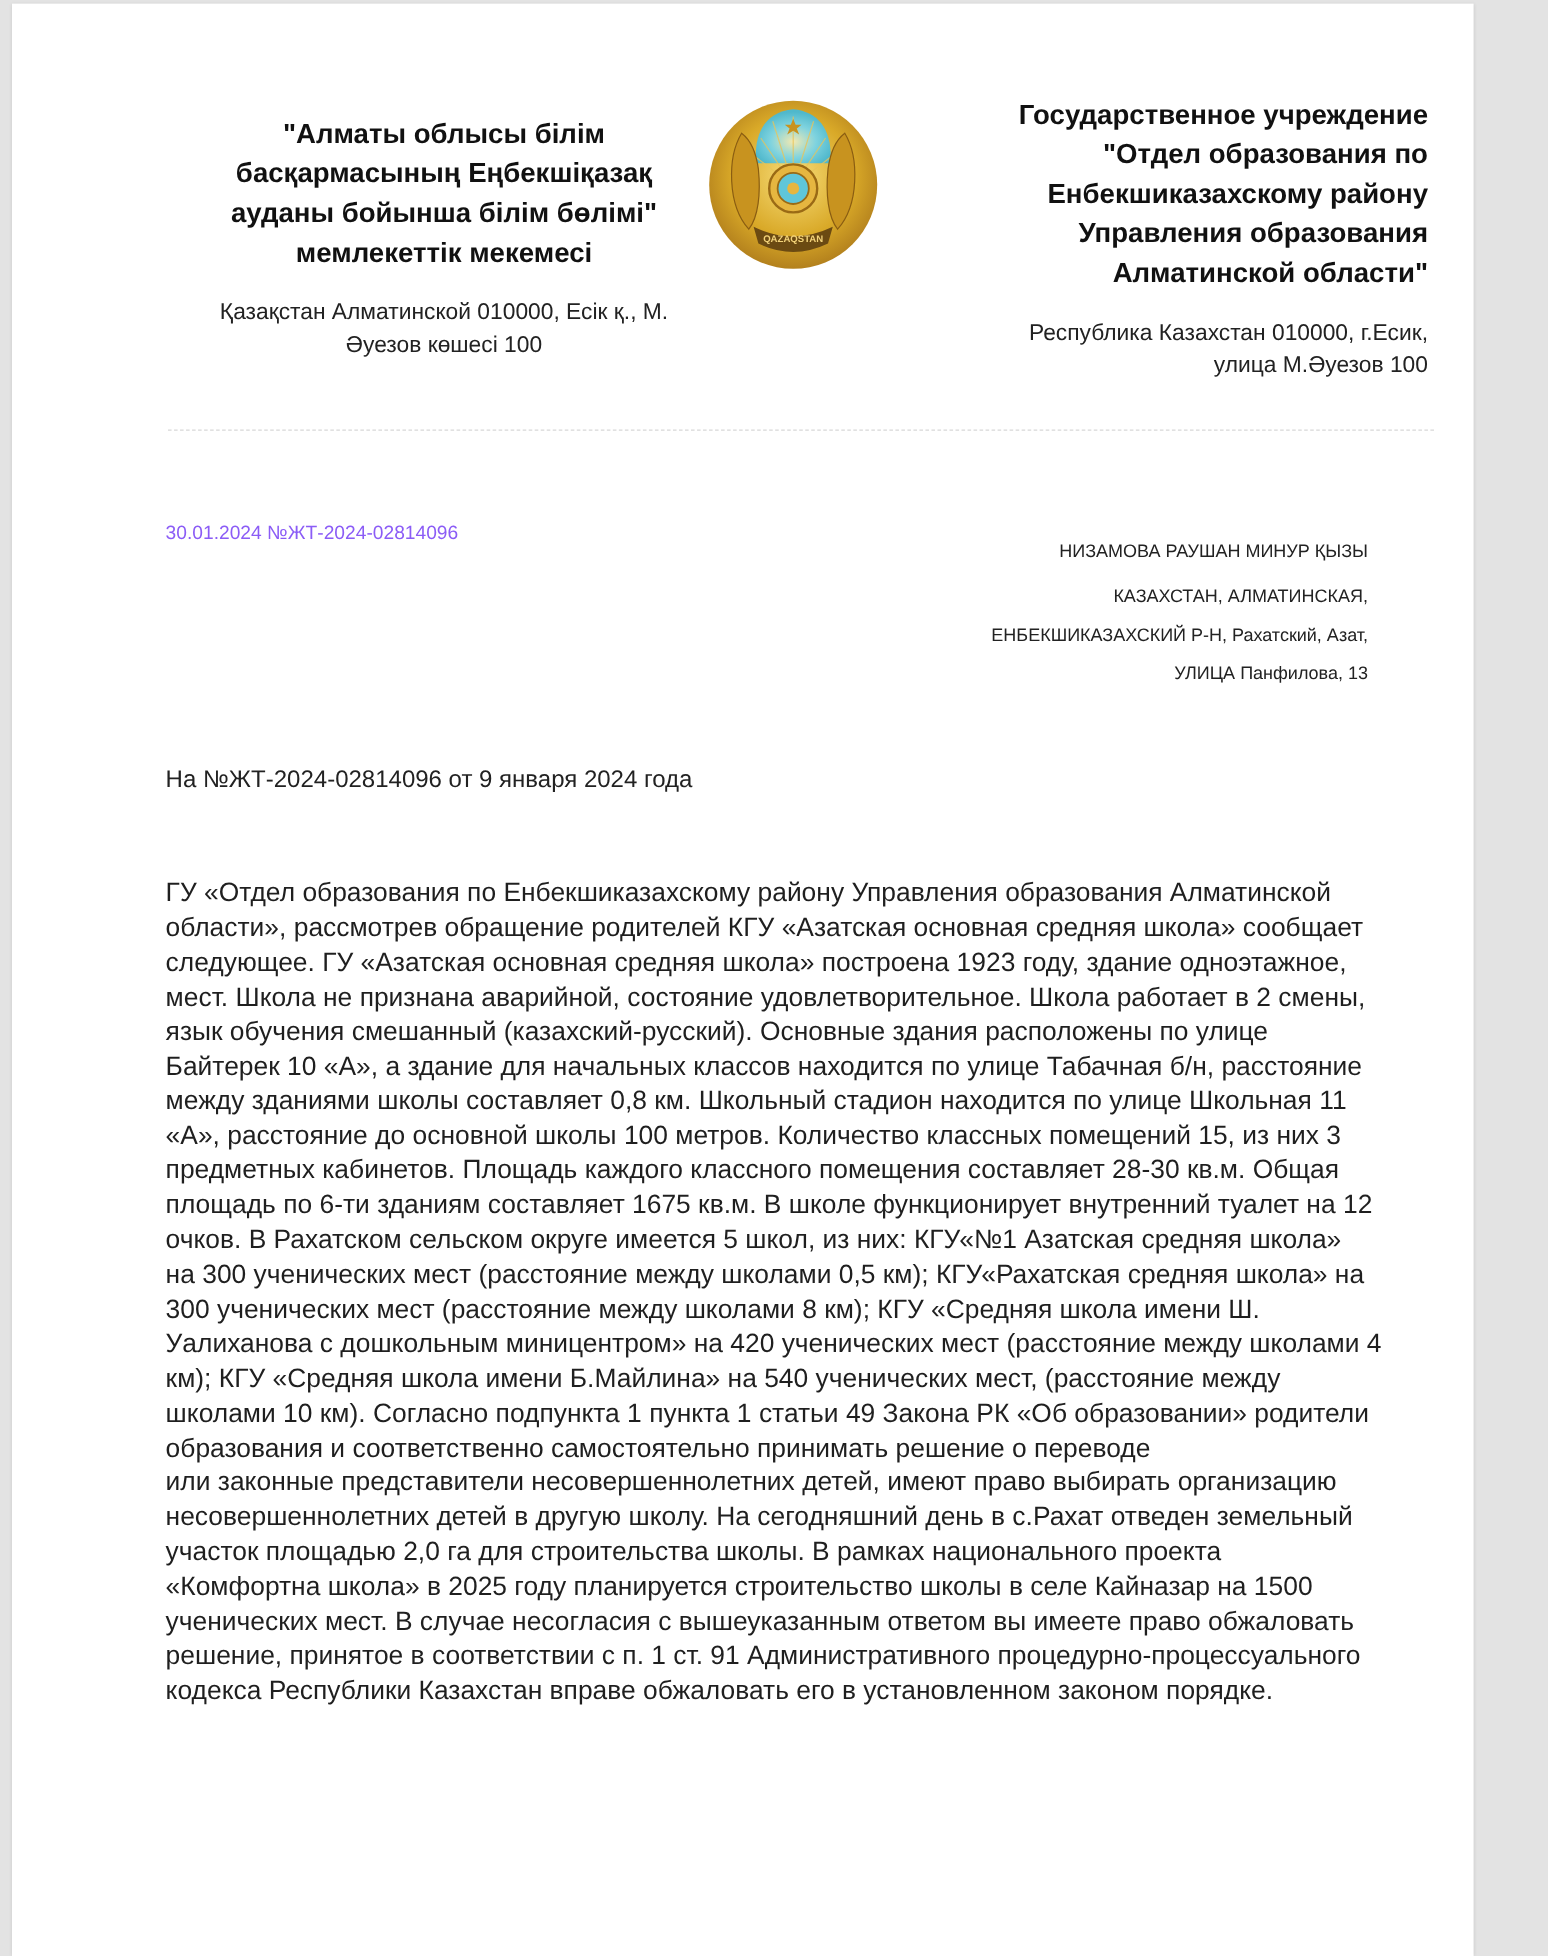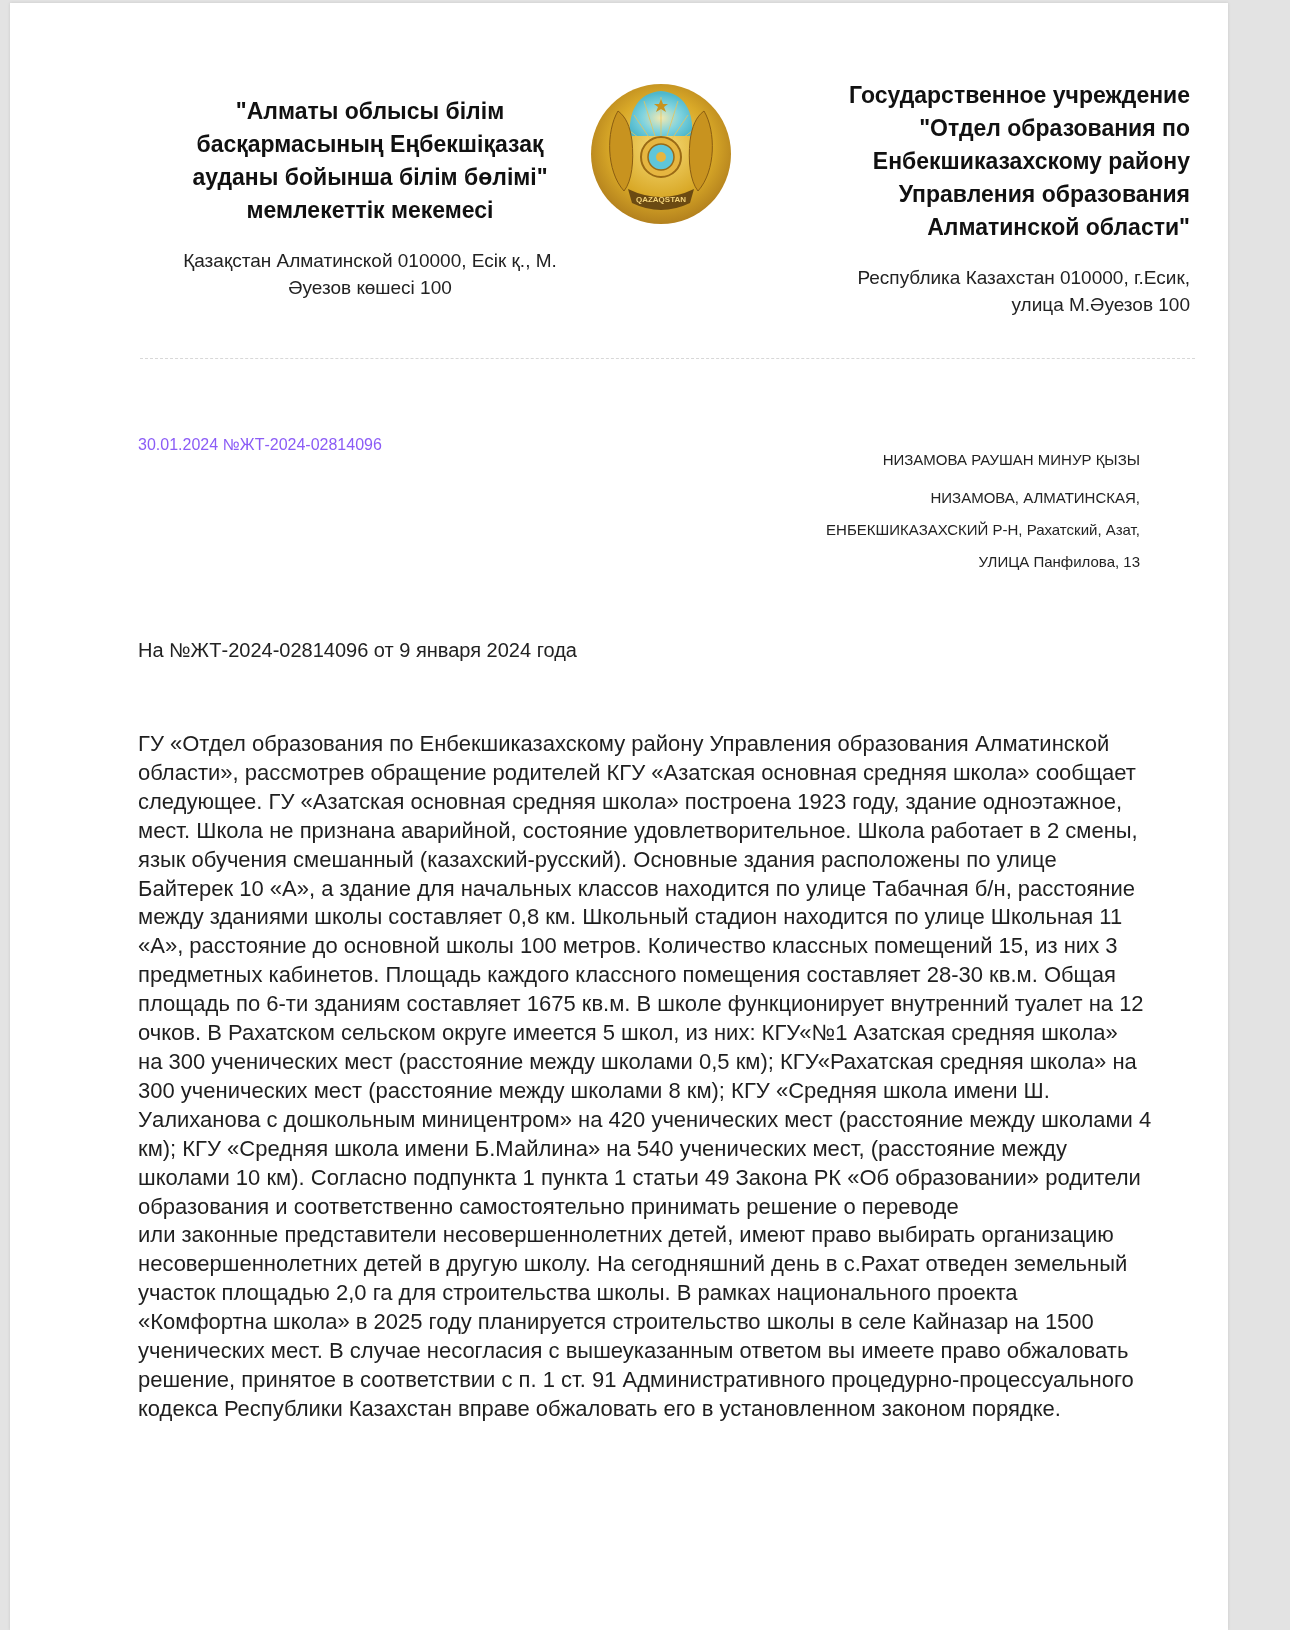--- a/index.html
+++ b/index.html
@@ -127,21 +127,21 @@
     </div>
   </div>
 
   <div class="divider"></div>
 
   <div class="ref-line">30.01.2024 №ЖТ-2024-02814096</div>
 
   <div class="recipient">
     <div class="name">НИЗАМОВА РАУШАН МИНУР ҚЫЗЫ</div>
     <div class="addr">
-      <div>НИЗАМОВА, АЛМАТИНСКАЯ,</div>
+      <div>КАЗАХСТАН, АЛМАТИНСКАЯ,</div>
       <div>ЕНБЕКШИКАЗАХСКИЙ Р-Н, Рахатский, Азат,</div>
       <div>УЛИЦА Панфилова, 13</div>
     </div>
   </div>
 
   <div class="reply-to">На №ЖТ-2024-02814096 от 9 января 2024 года</div>
 
   <div class="body-text">
     <div>ГУ «Отдел образования по Енбекшиказахскому району Управления образования Алматинской</div>
     <div>области», рассмотрев обращение родителей КГУ «Азатская основная средняя школа» сообщает</div>

